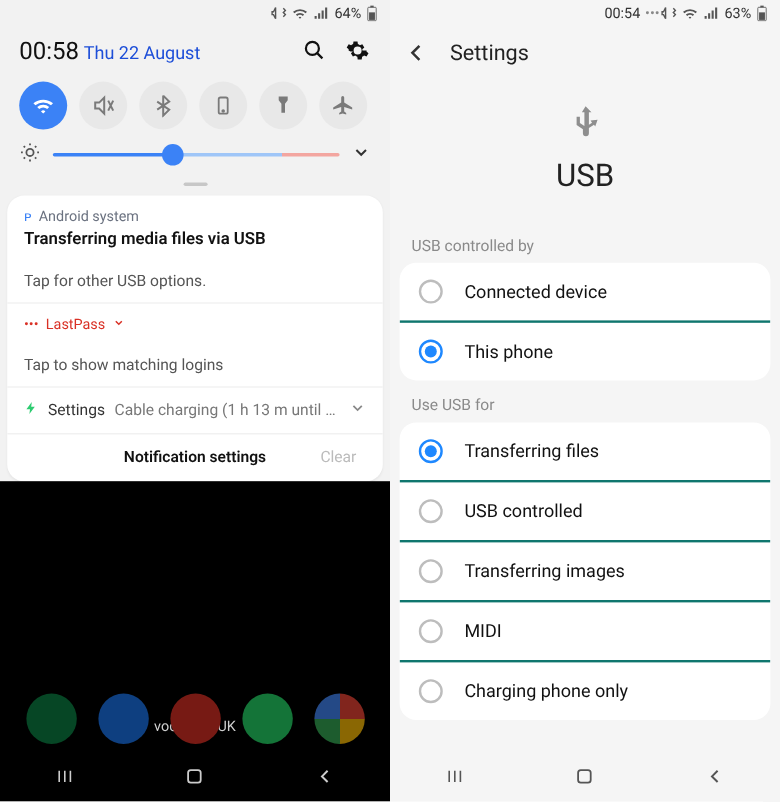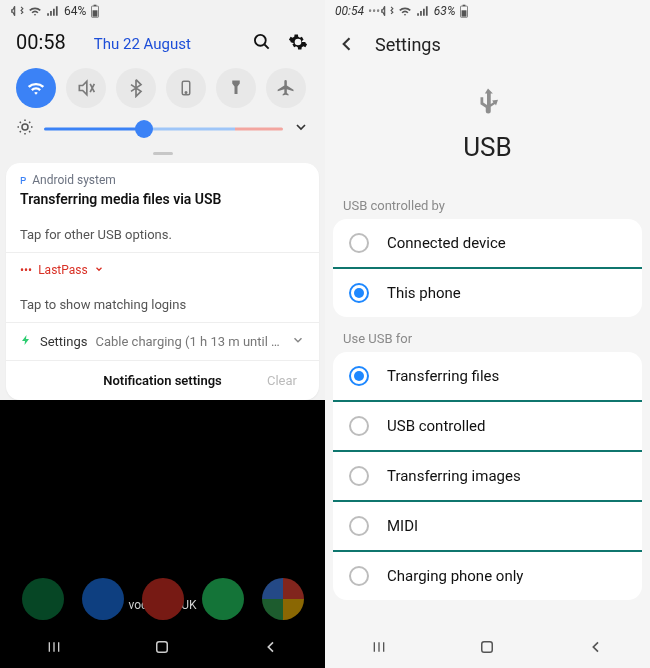--- a/index.html
+++ b/index.html
@@ -2,30 +2,30 @@
 <html><head>
 <meta charset="utf-8">
 <style>
   * { margin: 0; padding: 0; box-sizing: border-box; font-family: -apple-system, Roboto, "Segoe UI", sans-serif; }
   body { width: 650px; height: 668px; display: flex; background: #fff; }
   .phone { width: 325px; height: 668px; display: flex; flex-direction: column; position: relative; overflow: hidden; }
   .phone-left { background: #f2f2f2; }
   .phone-right { background: #f5f5f5; }
 
   
-  .status-bar { height: 22px; display: flex; align-items: center; justify-content: flex-start; padding: 0 10px; font-size: 12px; color: #333; }
+  .status-bar { height: 22px; display: flex; align-items: center; justify-content: flex-end; padding: 0 10px; font-size: 12px; color: #333; }
   .status-bar .left { display: flex; align-items: center; gap: 4px; }
   .status-bar .right { display: flex; align-items: center; gap: 4px; }
   .status-bar svg { display: block; }
   .phone-left .status-bar { background: #f2f2f2; }
-  .phone-right .status-bar { background: #f5f5f5; font-style: italic; }
+  .phone-right .status-bar { background: #f5f5f5; }
 
   
   .panel-header { display: flex; align-items: center; justify-content: space-between; padding: 8px 16px 8px 16px; }
-  .panel-header .datetime { display: flex; align-items: baseline; gap: 28px; }
+  .panel-header .datetime { display: flex; align-items: baseline; gap: 4px; }
   .panel-header .clock { font-size: 20px; font-weight: 400; color: #111; }
   .panel-header .date { font-size: 15px; color: #1d4ed8; }
   .panel-header .actions { display: flex; gap: 14px; }
   .panel-header .icon-btn { width: 22px; height: 22px; display: flex; align-items: center; justify-content: center; color: #111; }
 
   .qs-row { display: flex; gap: 10px; padding: 6px 16px 10px 16px; }
   .qs-btn { width: 40px; height: 40px; border-radius: 50%; background: #e8e8e8; display: flex; align-items: center; justify-content: center; color: #7a7a7a; }
   .qs-btn.active { background: #3b82f6; color: #fff; }
 
   .brightness-row { display: flex; align-items: center; gap: 10px; padding: 0 16px 8px 16px; }

